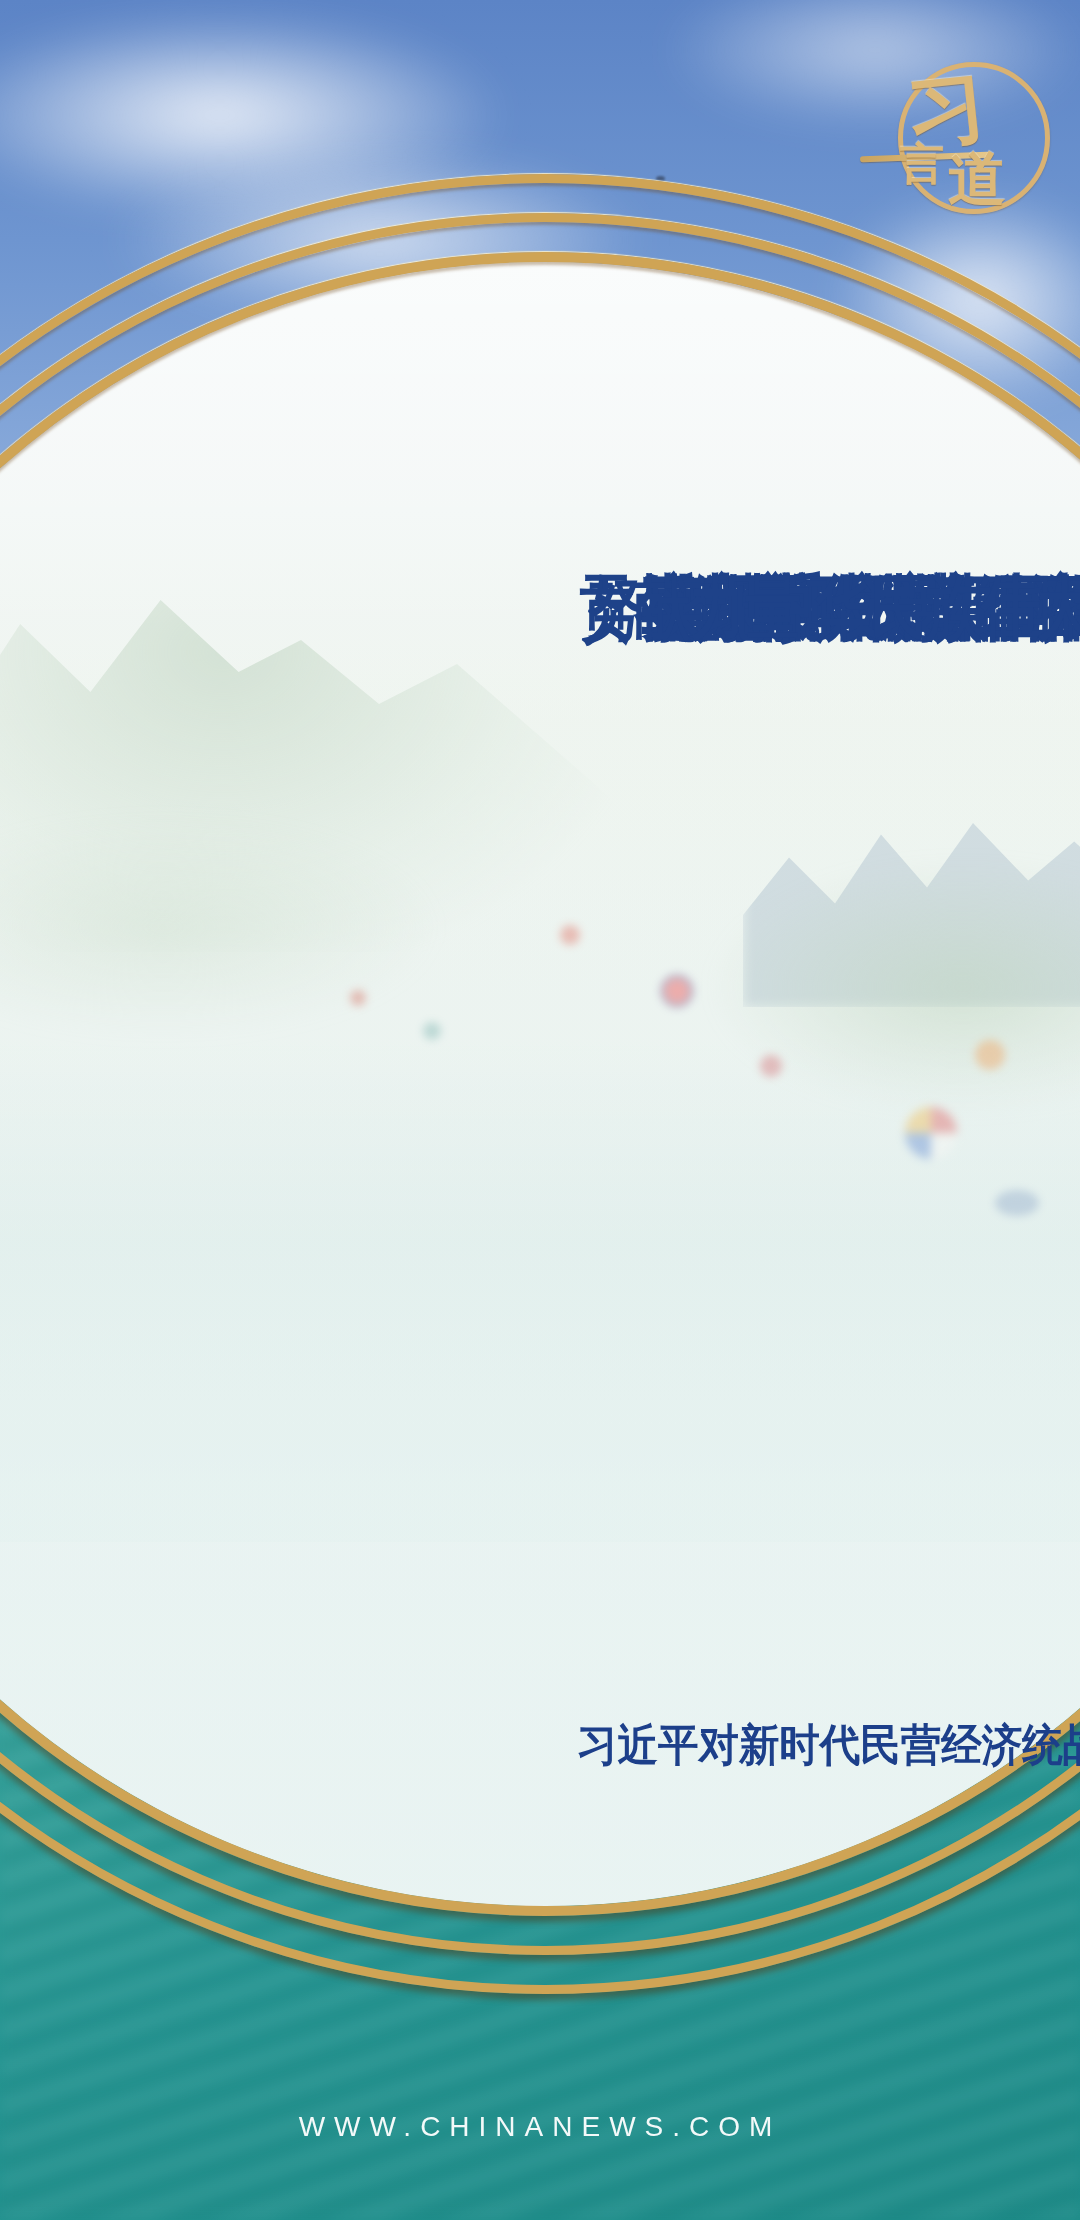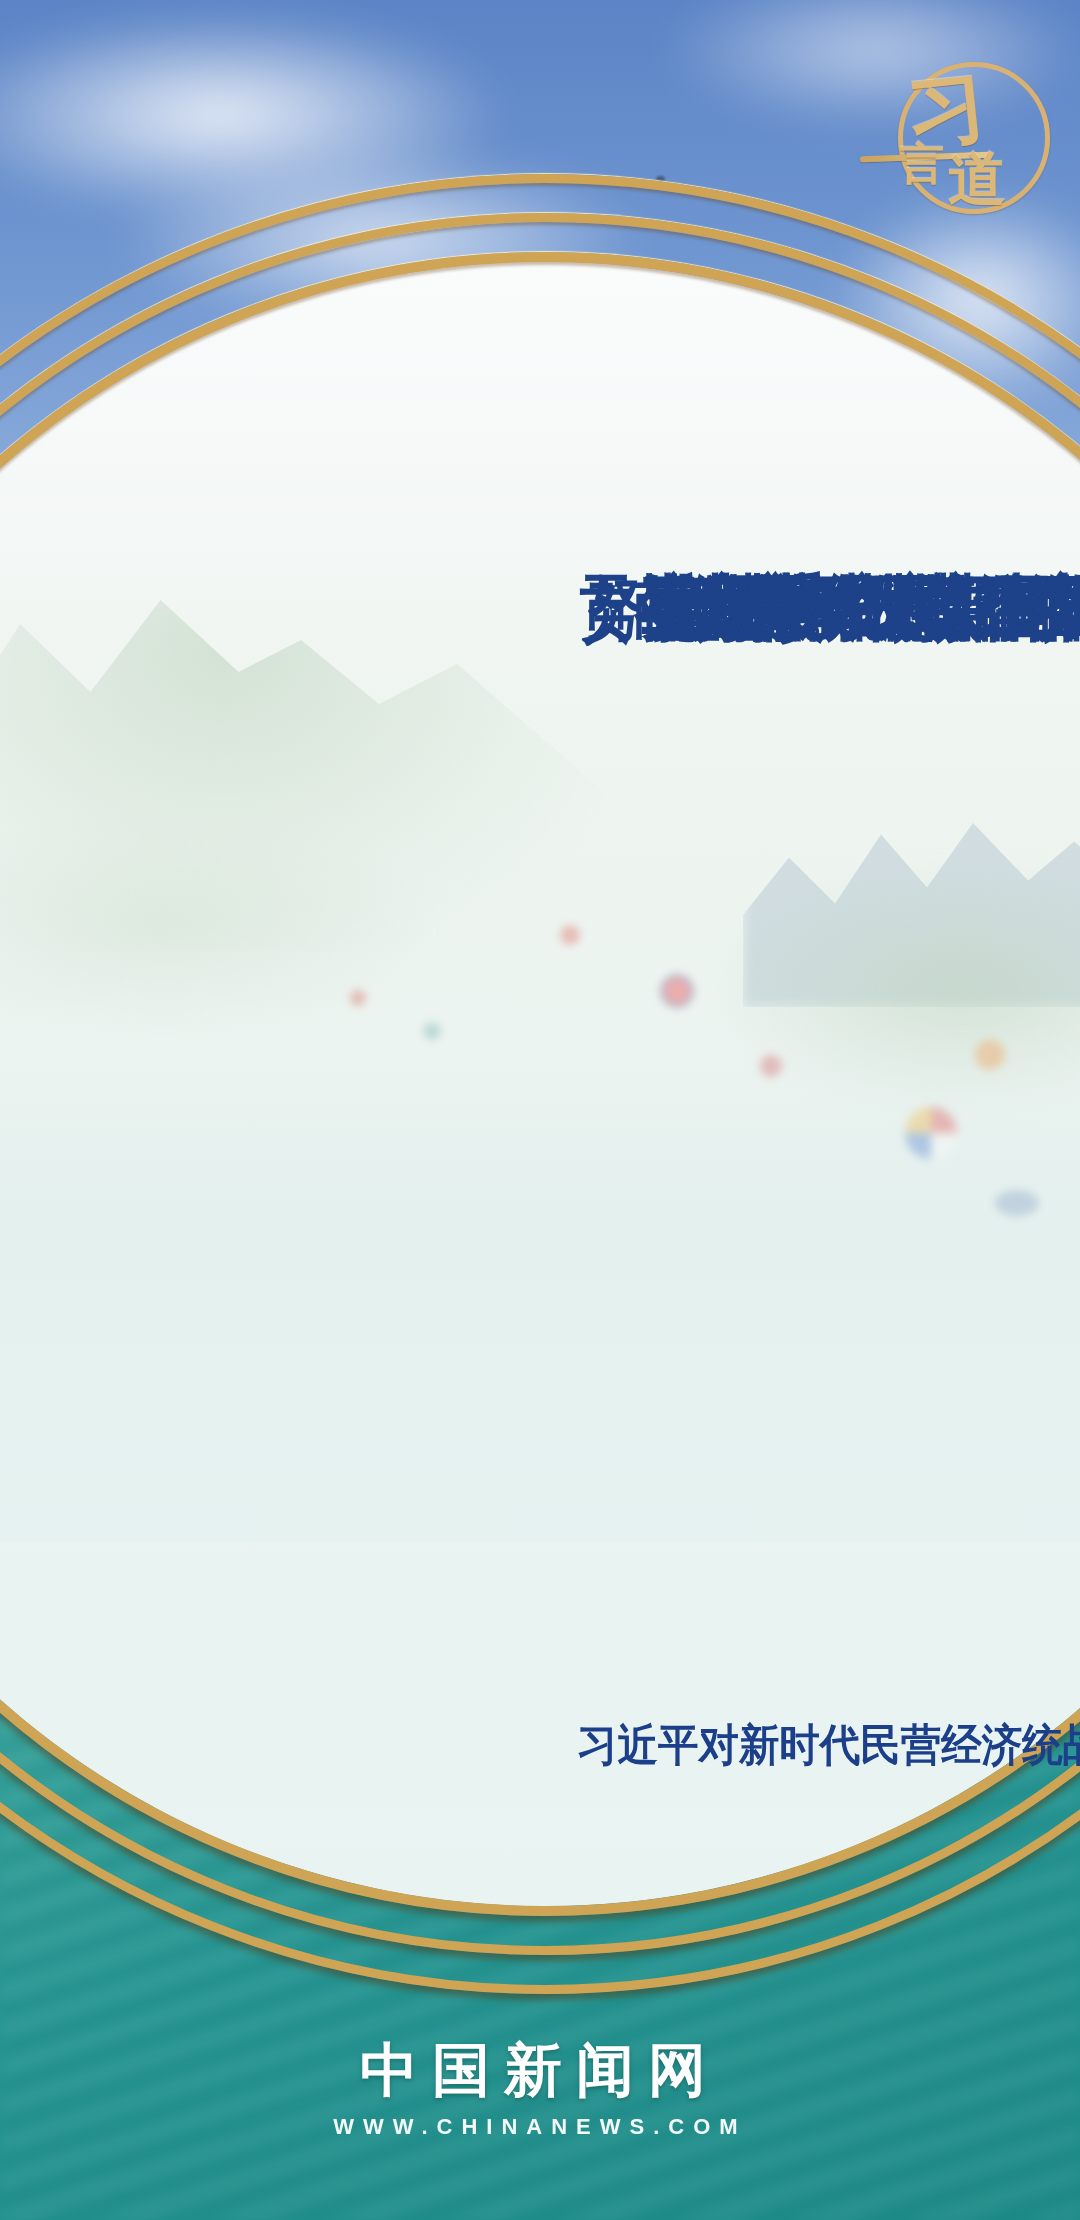--- a/index.html
+++ b/index.html
@@ -151,22 +151,22 @@
 
   
   .site-name{
     left:0; top:2030px; width:1080px; height:80px; line-height:80px;
     text-align:center; color:#ffffff; font-size:58px; letter-spacing:14px;
     font-family:"DejaVu Serif","Liberation Serif",serif; font-weight:700;
     text-shadow:0 2px 4px rgba(0,45,43,.35);
   }
   .site-url{
     left:0; top:2110px; width:1080px; height:34px; line-height:34px;
-    text-align:center; color:rgba(255,255,255,.95); font-size:22px;
-    letter-spacing:9px; font-weight:700;
+    text-align:center; color:rgba(255,255,255,.95); font-size:28px;
+    letter-spacing:9px; font-weight:400;
   }
 </style>
 </head>
 <body>
 
 <div id="poster">
 
   <div class="sky">
     <div class="cloud c1"></div>
     <div class="cloud c2"></div>
@@ -236,16 +236,15 @@
       </div>
     <div class="qline">
         <span>贡献力量。</span>
       </div>
   </div>
 
   <div class="cap-title">
     <span>习近平对新时代民营经济统战工作作出重要指示</span>
   </div>
 
-  <div class="site-name">中国新闻网</div>
   <div class="site-url">WWW.CHINANEWS.COM</div>
 
 </div>
 
 </body></html>

